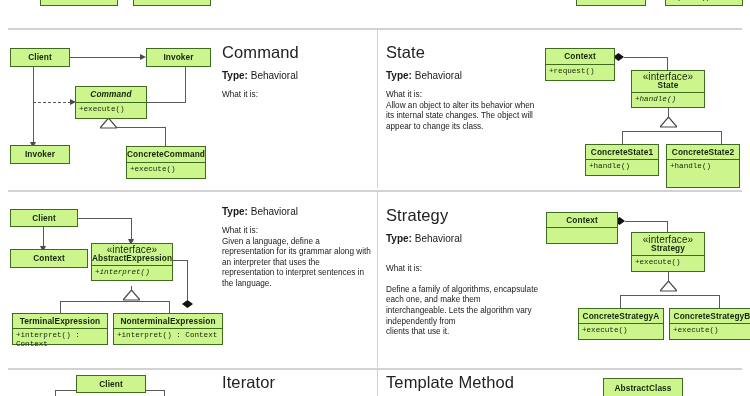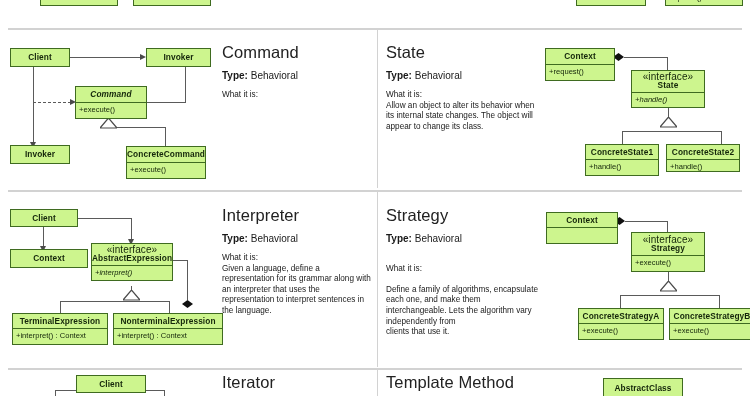--- a/index.html
+++ b/index.html
@@ -35,21 +35,21 @@
     font-size:8.3px;font-weight:bold;text-align:right;
     color:#14260a;letter-spacing:.1px;
     display:flex;flex-direction:column;align-items:center;justify-content:center;
   }
   .box .hdr .stereo{font-size:10px;font-weight:normal;font-style:normal;line-height:8px;}
   .box .hdr .nm{line-height:9px;}
   .box .hdr.ital .nm{font-style:italic;}
   .box .sep{height:1.4px;background:#3f6b20;width:100%;}
   .box .mem{
     box-sizing:border-box;width:100%;
-    font-size:7.6px;color:#14260a;padding:2px 0 0 3px;line-height:9px;
+    font-size:7.6px;color:#14260a;padding:2px 0 0 3px;line-height:9px;font-family:Liberation Mono, monospace;
   }
   .box .mem.ital{font-style:italic;}
 
   
   .ln{position:absolute;background:#5a5a5a;}
   .ln.h{height:1.3px;}
   .ln.v{width:1.3px;}
   .dash{position:absolute;height:0;border-top:1.3px dashed #5a5a5a;}
   .arrow{position:absolute;width:0;height:0;}
   .arrow.r{border-top:3.6px solid transparent;border-bottom:3.6px solid transparent;border-left:6px solid #4a4a4a;}
@@ -186,21 +186,21 @@
     </div>
 
     <div class="box" style="left:585px;top:144px;width:74px;height:32px;">
       <div class="hdr" style="height:14px;">
         <span class="nm">ConcreteState1</span>
       </div>
       <div class="sep"></div>
       <div class="mem">+handle()</div>
     </div>
 
-    <div class="box" style="left:666px;top:144px;width:74px;height:28px;">
+    <div class="box" style="left:666px;top:144px;width:74px;height:44px;">
       <div class="hdr" style="height:14px;">
         <span class="nm">ConcreteState2</span>
       </div>
       <div class="sep"></div>
       <div class="mem">+handle()</div>
     </div>
   </div>
 
   <div>
     <div class="ln h" style="left:78px;top:218px;width:54px;"></div>
@@ -252,21 +252,20 @@
     <div class="box" style="left:113px;top:313px;width:110px;height:32px;">
       <div class="hdr" style="height:14px;">
         <span class="nm">NonterminalExpression</span>
       </div>
       <div class="sep"></div>
       <div class="mem">+interpret() : Context</div>
     </div>
   </div>
 
   <div class="panel" style="left:222px;top:206px;width:152px;">
-    <div class="ptitle">Interpreter</div>
     <div class="ptype">
       <b>Type:</b>
       <span>Behavioral</span>
     </div>
     <div class="pwhat">
       <span class="lbl">What it is:</span>
       <span>Given a language, define a representation for its grammar along with an interpreter that uses the representation to interpret sentences in the language.</span>
     </div>
   </div>
 

